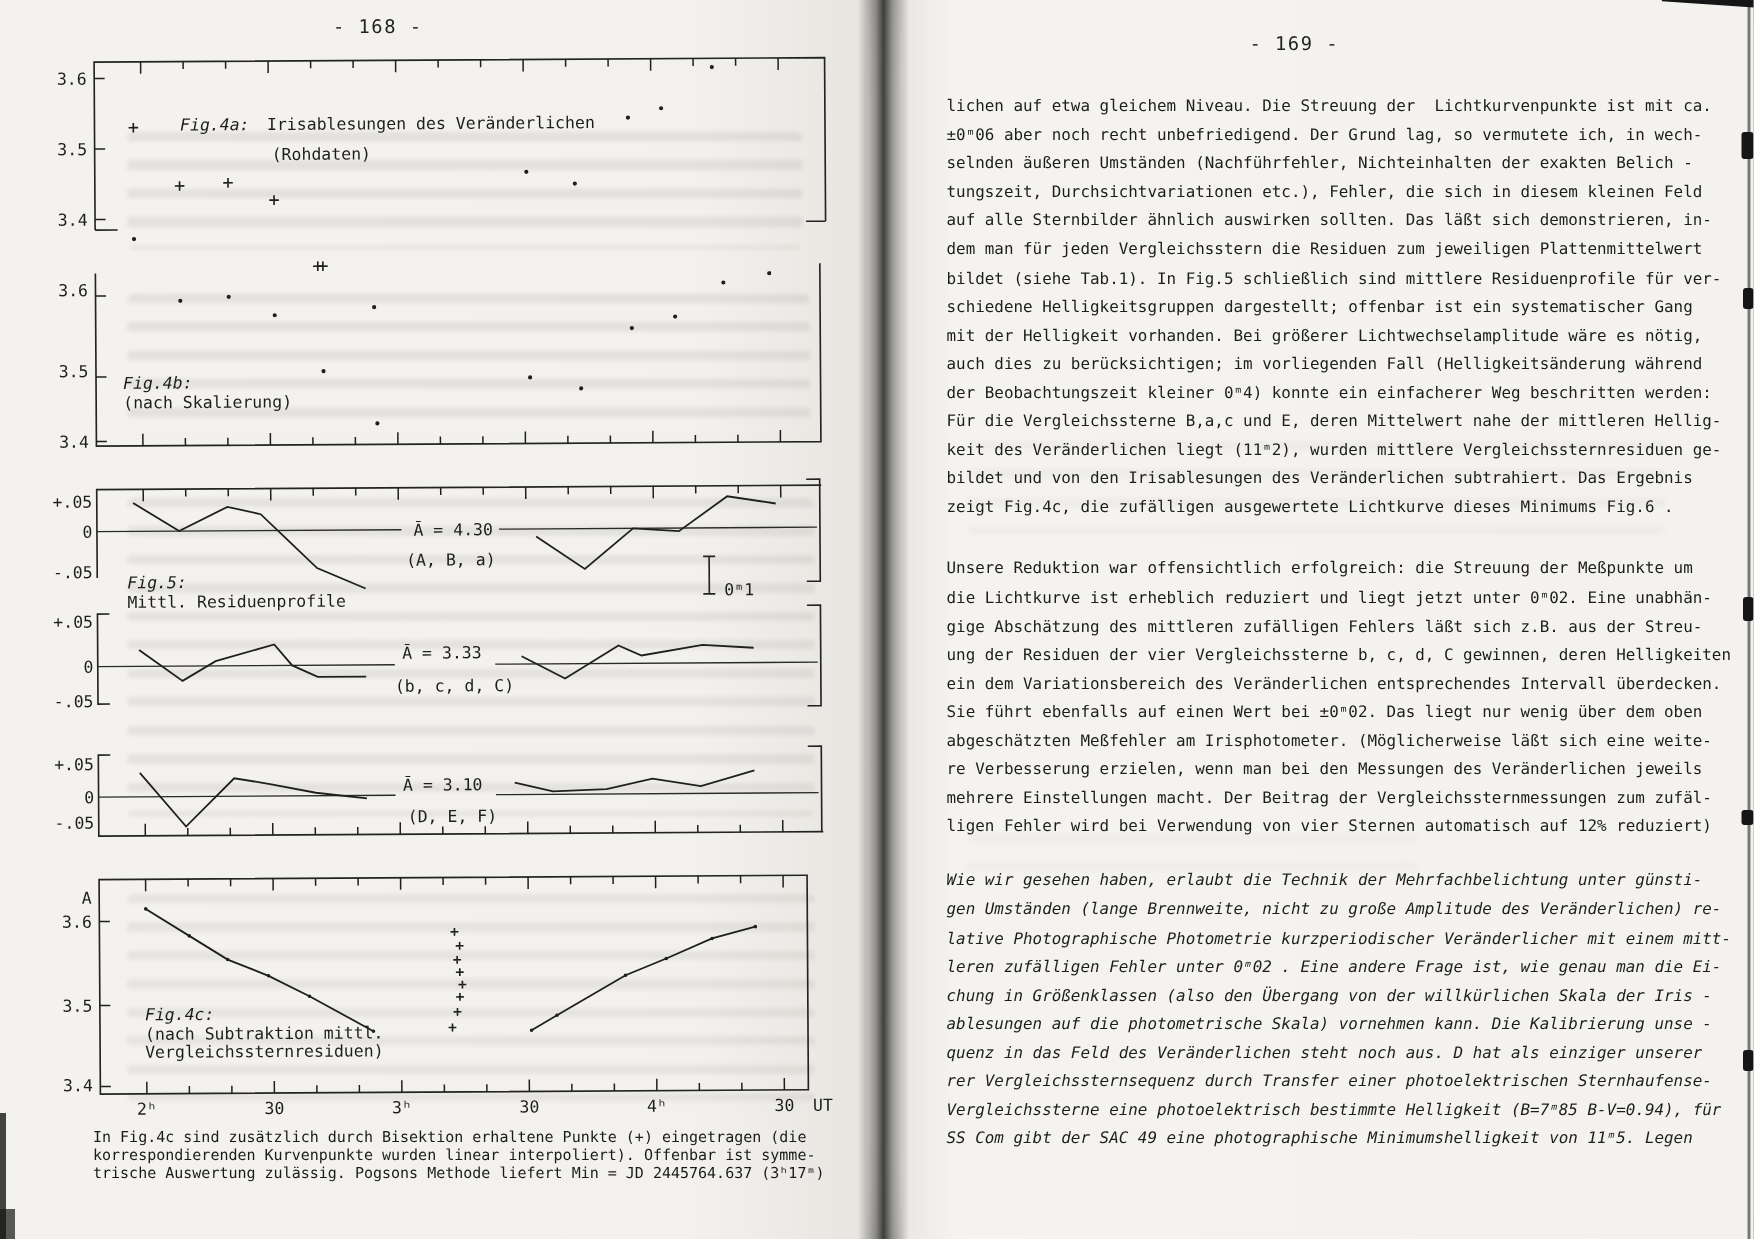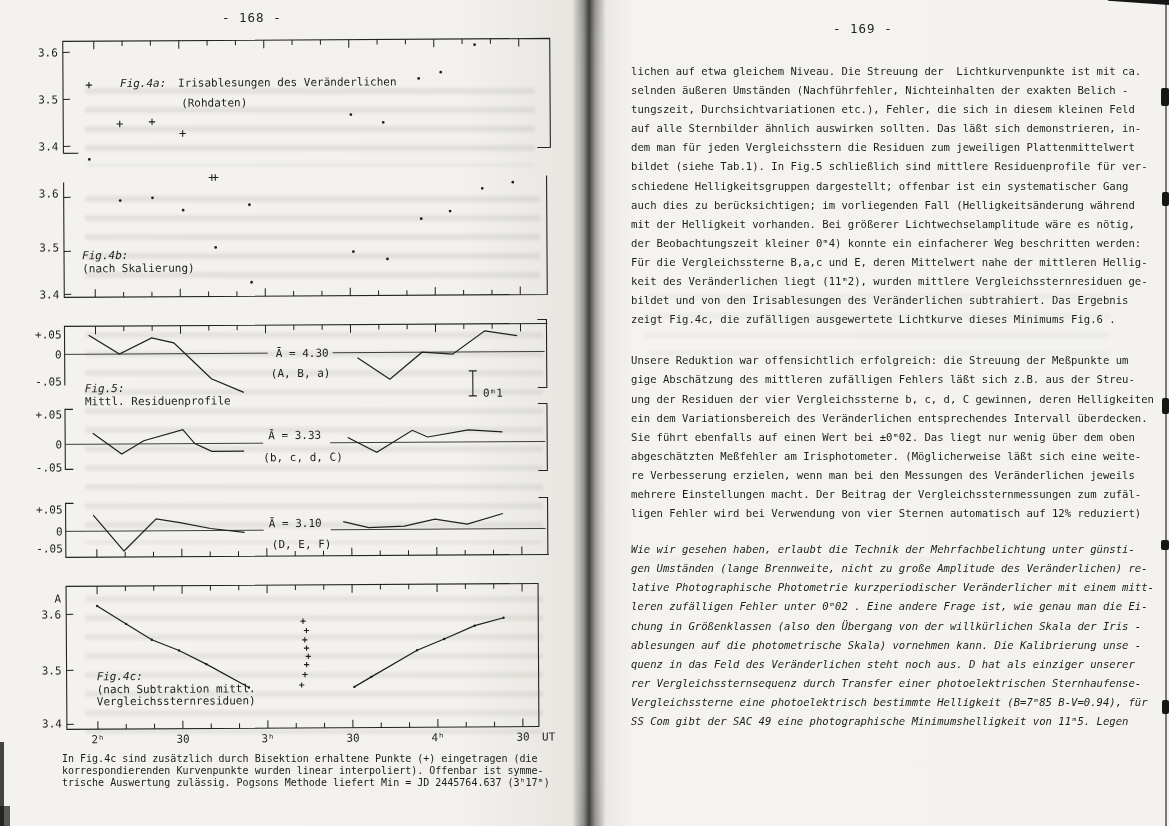--- a/index.html
+++ b/index.html
@@ -308,36 +308,38 @@
 
   <div class="caption">
       <div class="tline">In Fig.4c sind zusätzlich durch Bisektion erhaltene Punkte (+) eingetragen (die</div>
       <div class="tline">korrespondierenden Kurvenpunkte wurden linear interpoliert). Offenbar ist symme-</div>
       <div class="tline">trische Auswertung zulässig. Pogsons Methode liefert Min = JD 2445764.637 (3ʰ17ᵐ)</div>
     </div>
 
   <div class="body-text">
     <div class="para">
         <div class="tline">lichen auf etwa gleichem Niveau. Die Streuung der  Lichtkurvenpunkte ist mit ca.</div>
+        <div class="tline">±0ᵐ06 aber noch recht unbefriedigend. Der Grund lag, so vermutete ich, in wech-</div>
         <div class="tline">selnden äußeren Umständen (Nachführfehler, Nichteinhalten der exakten Belich -</div>
         <div class="tline">tungszeit, Durchsichtvariationen etc.), Fehler, die sich in diesem kleinen Feld</div>
         <div class="tline">auf alle Sternbilder ähnlich auswirken sollten. Das läßt sich demonstrieren, in-</div>
         <div class="tline">dem man für jeden Vergleichsstern die Residuen zum jeweiligen Plattenmittelwert</div>
         <div class="tline">bildet (siehe Tab.1). In Fig.5 schließlich sind mittlere Residuenprofile für ver-</div>
         <div class="tline">schiedene Helligkeitsgruppen dargestellt; offenbar ist ein systematischer Gang</div>
+        <div class="tline">mit der Helligkeit vorhanden. Bei größerer Lichtwechselamplitude wäre es nötig,</div>
         <div class="tline">auch dies zu berücksichtigen; im vorliegenden Fall (Helligkeitsänderung während</div>
-        <div class="tline">mit der Helligkeit vorhanden. Bei größerer Lichtwechselamplitude wäre es nötig,</div>
         <div class="tline">der Beobachtungszeit kleiner 0ᵐ4) konnte ein einfacherer Weg beschritten werden:</div>
         <div class="tline">Für die Vergleichssterne B,a,c und E, deren Mittelwert nahe der mittleren Hellig-</div>
         <div class="tline">keit des Veränderlichen liegt (11ᵐ2), wurden mittlere Vergleichssternresiduen ge-</div>
         <div class="tline">bildet und von den Irisablesungen des Veränderlichen subtrahiert. Das Ergebnis</div>
         <div class="tline">zeigt Fig.4c, die zufälligen ausgewertete Lichtkurve dieses Minimums Fig.6 .</div>
       </div>
     <div class="para">
         <div class="tline">Unsere Reduktion war offensichtlich erfolgreich: die Streuung der Meßpunkte um</div>
+        <div class="tline">die Lichtkurve ist erheblich reduziert und liegt jetzt unter 0ᵐ02. Eine unabhän-</div>
         <div class="tline">gige Abschätzung des mittleren zufälligen Fehlers läßt sich z.B. aus der Streu-</div>
         <div class="tline">ung der Residuen der vier Vergleichssterne b, c, d, C gewinnen, deren Helligkeiten</div>
         <div class="tline">ein dem Variationsbereich des Veränderlichen entsprechendes Intervall überdecken.</div>
         <div class="tline">Sie führt ebenfalls auf einen Wert bei ±0ᵐ02. Das liegt nur wenig über dem oben</div>
         <div class="tline">abgeschätzten Meßfehler am Irisphotometer. (Möglicherweise läßt sich eine weite-</div>
         <div class="tline">re Verbesserung erzielen, wenn man bei den Messungen des Veränderlichen jeweils</div>
         <div class="tline">mehrere Einstellungen macht. Der Beitrag der Vergleichssternmessungen zum zufäl-</div>
         <div class="tline">ligen Fehler wird bei Verwendung von vier Sternen automatisch auf 12% reduziert)</div>
       </div>
     <div class="para p3">

